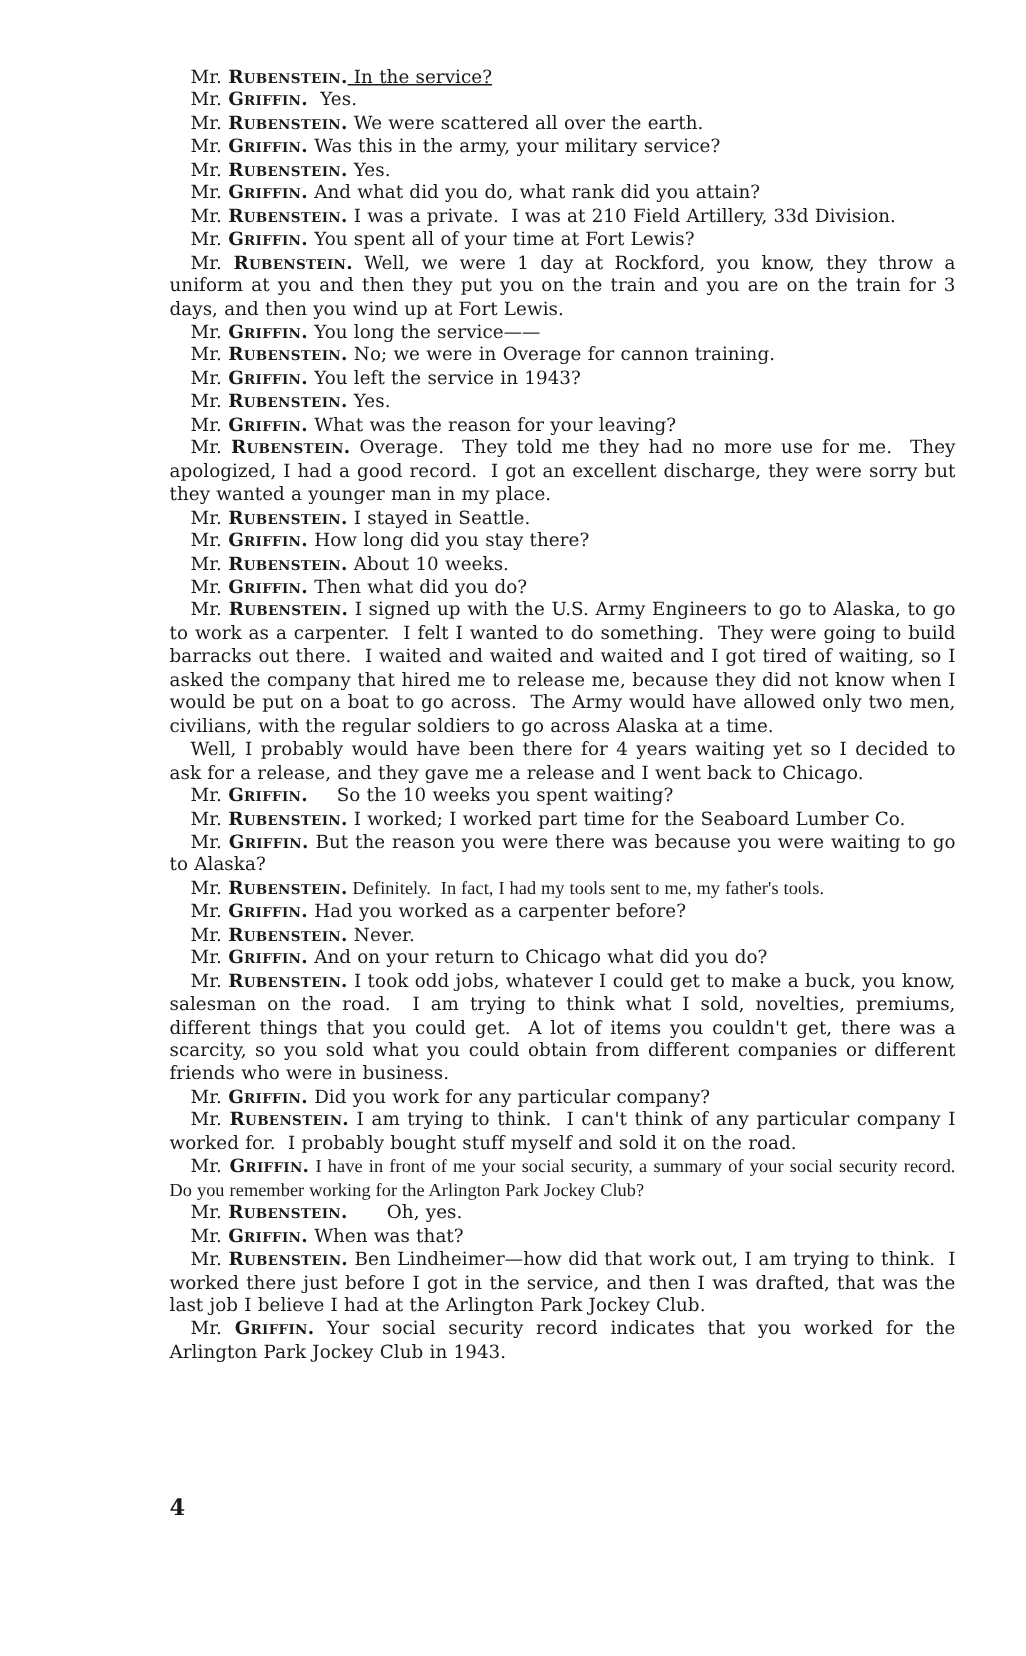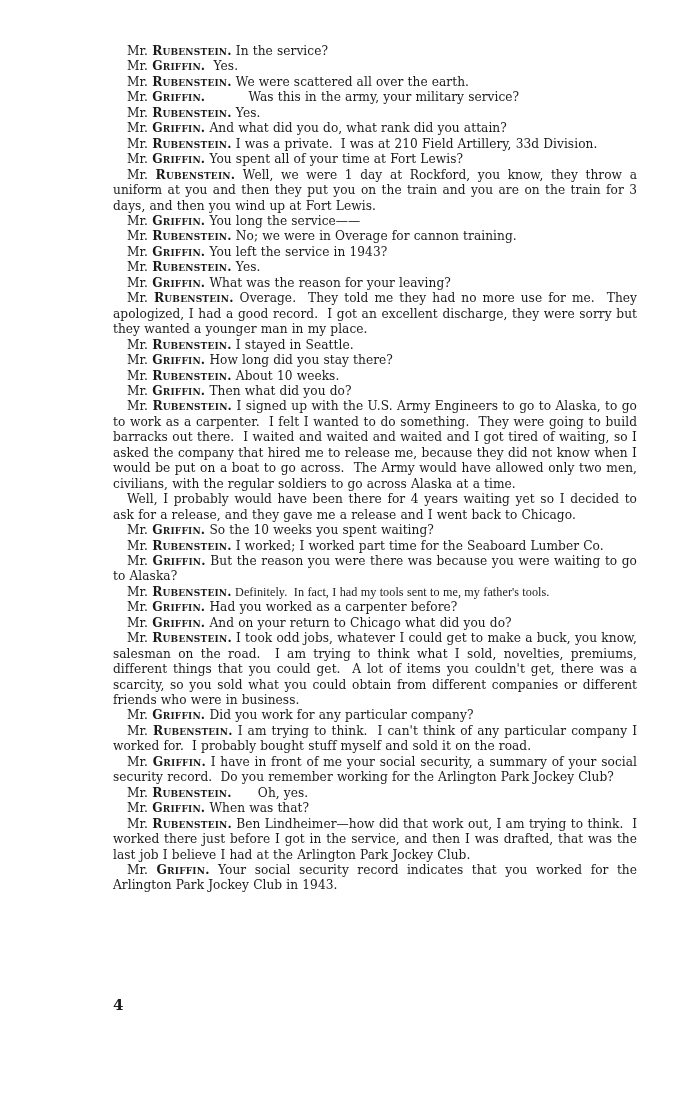--- a/index.html
+++ b/index.html
@@ -46,51 +46,52 @@
       font-weight: bold;
       font-family: "DejaVu Serif", "Liberation Serif", serif;
       color: #1a1a1a;
     }
   </style>
 </head>
 <body>
 
 <div class="page">
   <div id="transcript">
-      <p class="para"><span class="mr">Mr.</span> <span class="speaker">Rubenstein</span><span class="speaker">.</span><span style="white-space: pre-wrap;"> In the service?</span></p>
+      <p class="para"><span class="mr">Mr.</span> <span class="speaker">Rubenstein</span><span class="speaker">.</span><span style="white-space: pre-wrap; text-decoration: underline;"> In the service?</span></p>
       <p class="para"><span class="mr">Mr.</span> <span class="speaker">Griffin</span><span class="speaker">.</span><span style="white-space: pre-wrap;">  Yes.</span></p>
       <p class="para"><span class="mr">Mr.</span> <span class="speaker">Rubenstein</span><span class="speaker">.</span><span style="white-space: pre-wrap;"> We were scattered all over the earth.</span></p>
-      <p class="para"><span class="mr">Mr.</span> <span class="speaker">Griffin</span><span class="speaker">.</span><span style="white-space: pre-wrap; margin-left: 39px;"> Was this in the army, your military service?</span></p>
+      <p class="para"><span class="mr">Mr.</span> <span class="speaker">Griffin</span><span class="speaker">.</span><span style="white-space: pre-wrap;"> Was this in the army, your military service?</span></p>
       <p class="para"><span class="mr">Mr.</span> <span class="speaker">Rubenstein</span><span class="speaker">.</span><span style="white-space: pre-wrap;"> Yes.</span></p>
       <p class="para"><span class="mr">Mr.</span> <span class="speaker">Griffin</span><span class="speaker">.</span><span style="white-space: pre-wrap;"> And what did you do, what rank did you attain?</span></p>
       <p class="para"><span class="mr">Mr.</span> <span class="speaker">Rubenstein</span><span class="speaker">.</span><span style="white-space: pre-wrap;"> I was a private.  I was at 210 Field Artillery, 33d Division.</span></p>
       <p class="para"><span class="mr">Mr.</span> <span class="speaker">Griffin</span><span class="speaker">.</span><span style="white-space: pre-wrap;"> You spent all of your time at Fort Lewis?</span></p>
       <p class="para"><span class="mr">Mr.</span> <span class="speaker">Rubenstein</span><span class="speaker">.</span><span style="white-space: pre-wrap;"> Well, we were 1 day at Rockford, you know, they throw a uniform at you and then they put you on the train and you are on the train for 3 days, and then you wind up at Fort Lewis.</span></p>
       <p class="para"><span class="mr">Mr.</span> <span class="speaker">Griffin</span><span class="speaker">.</span><span style="white-space: pre-wrap;"> You long the service——</span></p>
       <p class="para"><span class="mr">Mr.</span> <span class="speaker">Rubenstein</span><span class="speaker">.</span><span style="white-space: pre-wrap;"> No; we were in Overage for cannon training.</span></p>
       <p class="para"><span class="mr">Mr.</span> <span class="speaker">Griffin</span><span class="speaker">.</span><span style="white-space: pre-wrap;"> You left the service in 1943?</span></p>
       <p class="para"><span class="mr">Mr.</span> <span class="speaker">Rubenstein</span><span class="speaker">.</span><span style="white-space: pre-wrap;"> Yes.</span></p>
       <p class="para"><span class="mr">Mr.</span> <span class="speaker">Griffin</span><span class="speaker">.</span><span style="white-space: pre-wrap;"> What was the reason for your leaving?</span></p>
       <p class="para"><span class="mr">Mr.</span> <span class="speaker">Rubenstein</span><span class="speaker">.</span><span style="white-space: pre-wrap;"> Overage.  They told me they had no more use for me.  They apologized, I had a good record.  I got an excellent discharge, they were sorry but they wanted a younger man in my place.</span></p>
       <p class="para"><span class="mr">Mr.</span> <span class="speaker">Rubenstein</span><span class="speaker">.</span><span style="white-space: pre-wrap;"> I stayed in Seattle.</span></p>
       <p class="para"><span class="mr">Mr.</span> <span class="speaker">Griffin</span><span class="speaker">.</span><span style="white-space: pre-wrap;"> How long did you stay there?</span></p>
       <p class="para"><span class="mr">Mr.</span> <span class="speaker">Rubenstein</span><span class="speaker">.</span><span style="white-space: pre-wrap;"> About 10 weeks.</span></p>
       <p class="para"><span class="mr">Mr.</span> <span class="speaker">Griffin</span><span class="speaker">.</span><span style="white-space: pre-wrap;"> Then what did you do?</span></p>
       <p class="para"><span class="mr">Mr.</span> <span class="speaker">Rubenstein</span><span class="speaker">.</span><span style="white-space: pre-wrap;"> I signed up with the U.S. Army Engineers to go to Alaska, to go to work as a carpenter.  I felt I wanted to do something.  They were going to build barracks out there.  I waited and waited and waited and I got tired of waiting, so I asked the company that hired me to release me, because they did not know when I would be put on a boat to go across.  The Army would have allowed only two men, civilians, with the regular soldiers to go across Alaska at a time.</span></p>
       <p class="para"><span style="white-space: pre-wrap;">Well, I probably would have been there for 4 years waiting yet so I decided to ask for a release, and they gave me a release and I went back to Chicago.</span></p>
-      <p class="para"><span class="mr">Mr.</span> <span class="speaker">Griffin</span><span class="speaker">.</span><span style="white-space: pre-wrap;"> So the 10 weeks you spent waiting?</span></p>
+      <p class="para"><span class="mr">Mr.</span> <span class="speaker">Griffin</span><span class="speaker">.</span><span style="white-space: pre-wrap; margin-left: 15px;"> So the 10 weeks you spent waiting?</span></p>
       <p class="para"><span class="mr">Mr.</span> <span class="speaker">Rubenstein</span><span class="speaker">.</span><span style="white-space: pre-wrap; margin-top: 43px;"> I worked; I worked part time for the Seaboard Lumber Co.</span></p>
       <p class="para"><span class="mr">Mr.</span> <span class="speaker">Griffin</span><span class="speaker">.</span><span style="white-space: pre-wrap;"> But the reason you were there was because you were waiting to go to Alaska?</span></p>
       <p class="para"><span class="mr">Mr.</span> <span class="speaker">Rubenstein</span><span class="speaker">.</span><span style="white-space: pre-wrap; font-family: Liberation Serif, serif;"> Definitely.  In fact, I had my tools sent to me, my father's tools.</span></p>
       <p class="para"><span class="mr">Mr.</span> <span class="speaker">Griffin</span><span class="speaker">.</span><span style="white-space: pre-wrap;"> Had you worked as a carpenter before?</span></p>
+      <p class="para"><span class="mr">Mr.</span> <span class="speaker">Rubenstein</span><span class="speaker">.</span><span style="white-space: pre-wrap;"> Never.</span></p>
       <p class="para"><span class="mr">Mr.</span> <span class="speaker">Griffin</span><span class="speaker">.</span><span style="white-space: pre-wrap;"> And on your return to Chicago what did you do?</span></p>
       <p class="para"><span class="mr">Mr.</span> <span class="speaker">Rubenstein</span><span class="speaker">.</span><span style="white-space: pre-wrap;"> I took odd jobs, whatever I could get to make a buck, you know, salesman on the road.  I am trying to think what I sold, novelties, premiums, different things that you could get.  A lot of items you couldn't get, there was a scarcity, so you sold what you could obtain from different com­panies or different friends who were in business.</span></p>
       <p class="para"><span class="mr">Mr.</span> <span class="speaker">Griffin</span><span class="speaker">.</span><span style="white-space: pre-wrap;"> Did you work for any particular company?</span></p>
       <p class="para"><span class="mr">Mr.</span> <span class="speaker">Rubenstein</span><span class="speaker">.</span><span style="white-space: pre-wrap;"> I am trying to think.  I can't think of any particular com­pany I worked for.  I probably bought stuff myself and sold it on the road.</span></p>
-      <p class="para"><span class="mr">Mr.</span> <span class="speaker">Griffin</span><span class="speaker">.</span><span style="white-space: pre-wrap;"> I have in front of me your social security, a summary of your social security record.  Do you remember working for the Arlington Park Jockey Club?</span></p>
+      <p class="para"><span class="mr">Mr.</span> <span class="speaker">Griffin</span><span class="speaker">.</span><span style="white-space: pre-wrap; font-family: Liberation Serif, serif;"> I have in front of me your social security, a summary of your social security record.  Do you remember working for the Arlington Park Jockey Club?</span></p>
       <p class="para"><span class="mr">Mr.</span> <span class="speaker">Rubenstein</span><span class="speaker">.</span><span style="white-space: pre-wrap; margin-left: 22px;"> Oh, yes.</span></p>
       <p class="para"><span class="mr">Mr.</span> <span class="speaker">Griffin</span><span class="speaker">.</span><span style="white-space: pre-wrap;"> When was that?</span></p>
       <p class="para"><span class="mr">Mr.</span> <span class="speaker">Rubenstein</span><span class="speaker">.</span><span style="white-space: pre-wrap;"> Ben Lindheimer—how did that work out, I am trying to think.  I worked there just before I got in the service, and then I was drafted, that was the last job I believe I had at the Arlington Park Jockey Club.</span></p>
       <p class="para"><span class="mr">Mr.</span> <span class="speaker">Griffin</span><span class="speaker">.</span><span style="white-space: pre-wrap;"> Your social security record indicates that you worked for the Arlington Park Jockey Club in 1943.</span></p>
     </div>
 </div>
 
 <div class="page-number">4</div>
 
 </body></html>

